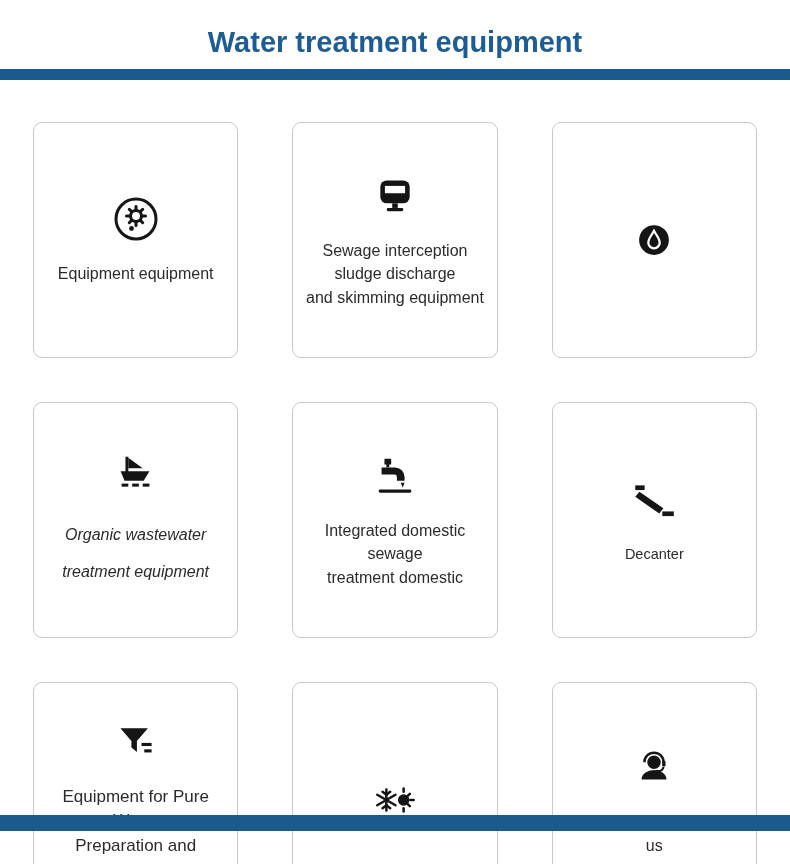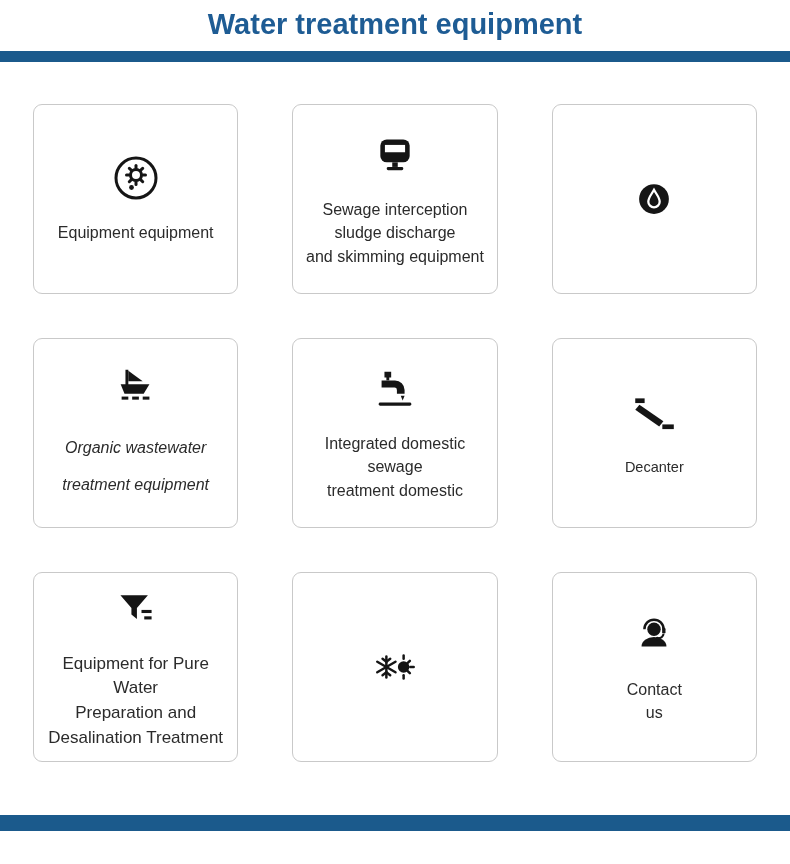--- a/index.html
+++ b/index.html
@@ -14,21 +14,21 @@
     margin: 0 auto;
     background: #ffffff;
     position: relative;
     overflow: hidden;
   }
   .page-title {
     text-align: center;
     font-size: 29px;
     font-weight: bold;
     color: #1e5c94;
-    padding-top: 2px;
+    padding-top: 20px;
     height: 44px;
     line-height: 44px;
   }
   .accent-bar {
     width: 100%;
     height: 11px;
     background: #1b5a8c;
   }
   .top-bar { margin-top: 5px; }
   .bottom-bar {
@@ -39,21 +39,21 @@
   }
   .card-grid {
     margin-top: 42px;
     padding: 0 33px;
     display: grid;
     grid-template-columns: repeat(3, 1fr);
     column-gap: 54px;
     row-gap: 44px;
   }
   .card {
-    height: 190px;
+    height: 236px;
     border: 1px solid #c9c9c9;
     border-radius: 9px;
     background: #ffffff;
     display: flex;
     flex-direction: column;
     align-items: center;
     justify-content: center;
     gap: 18px;
     box-sizing: border-box;
     padding: 10px 8px;

